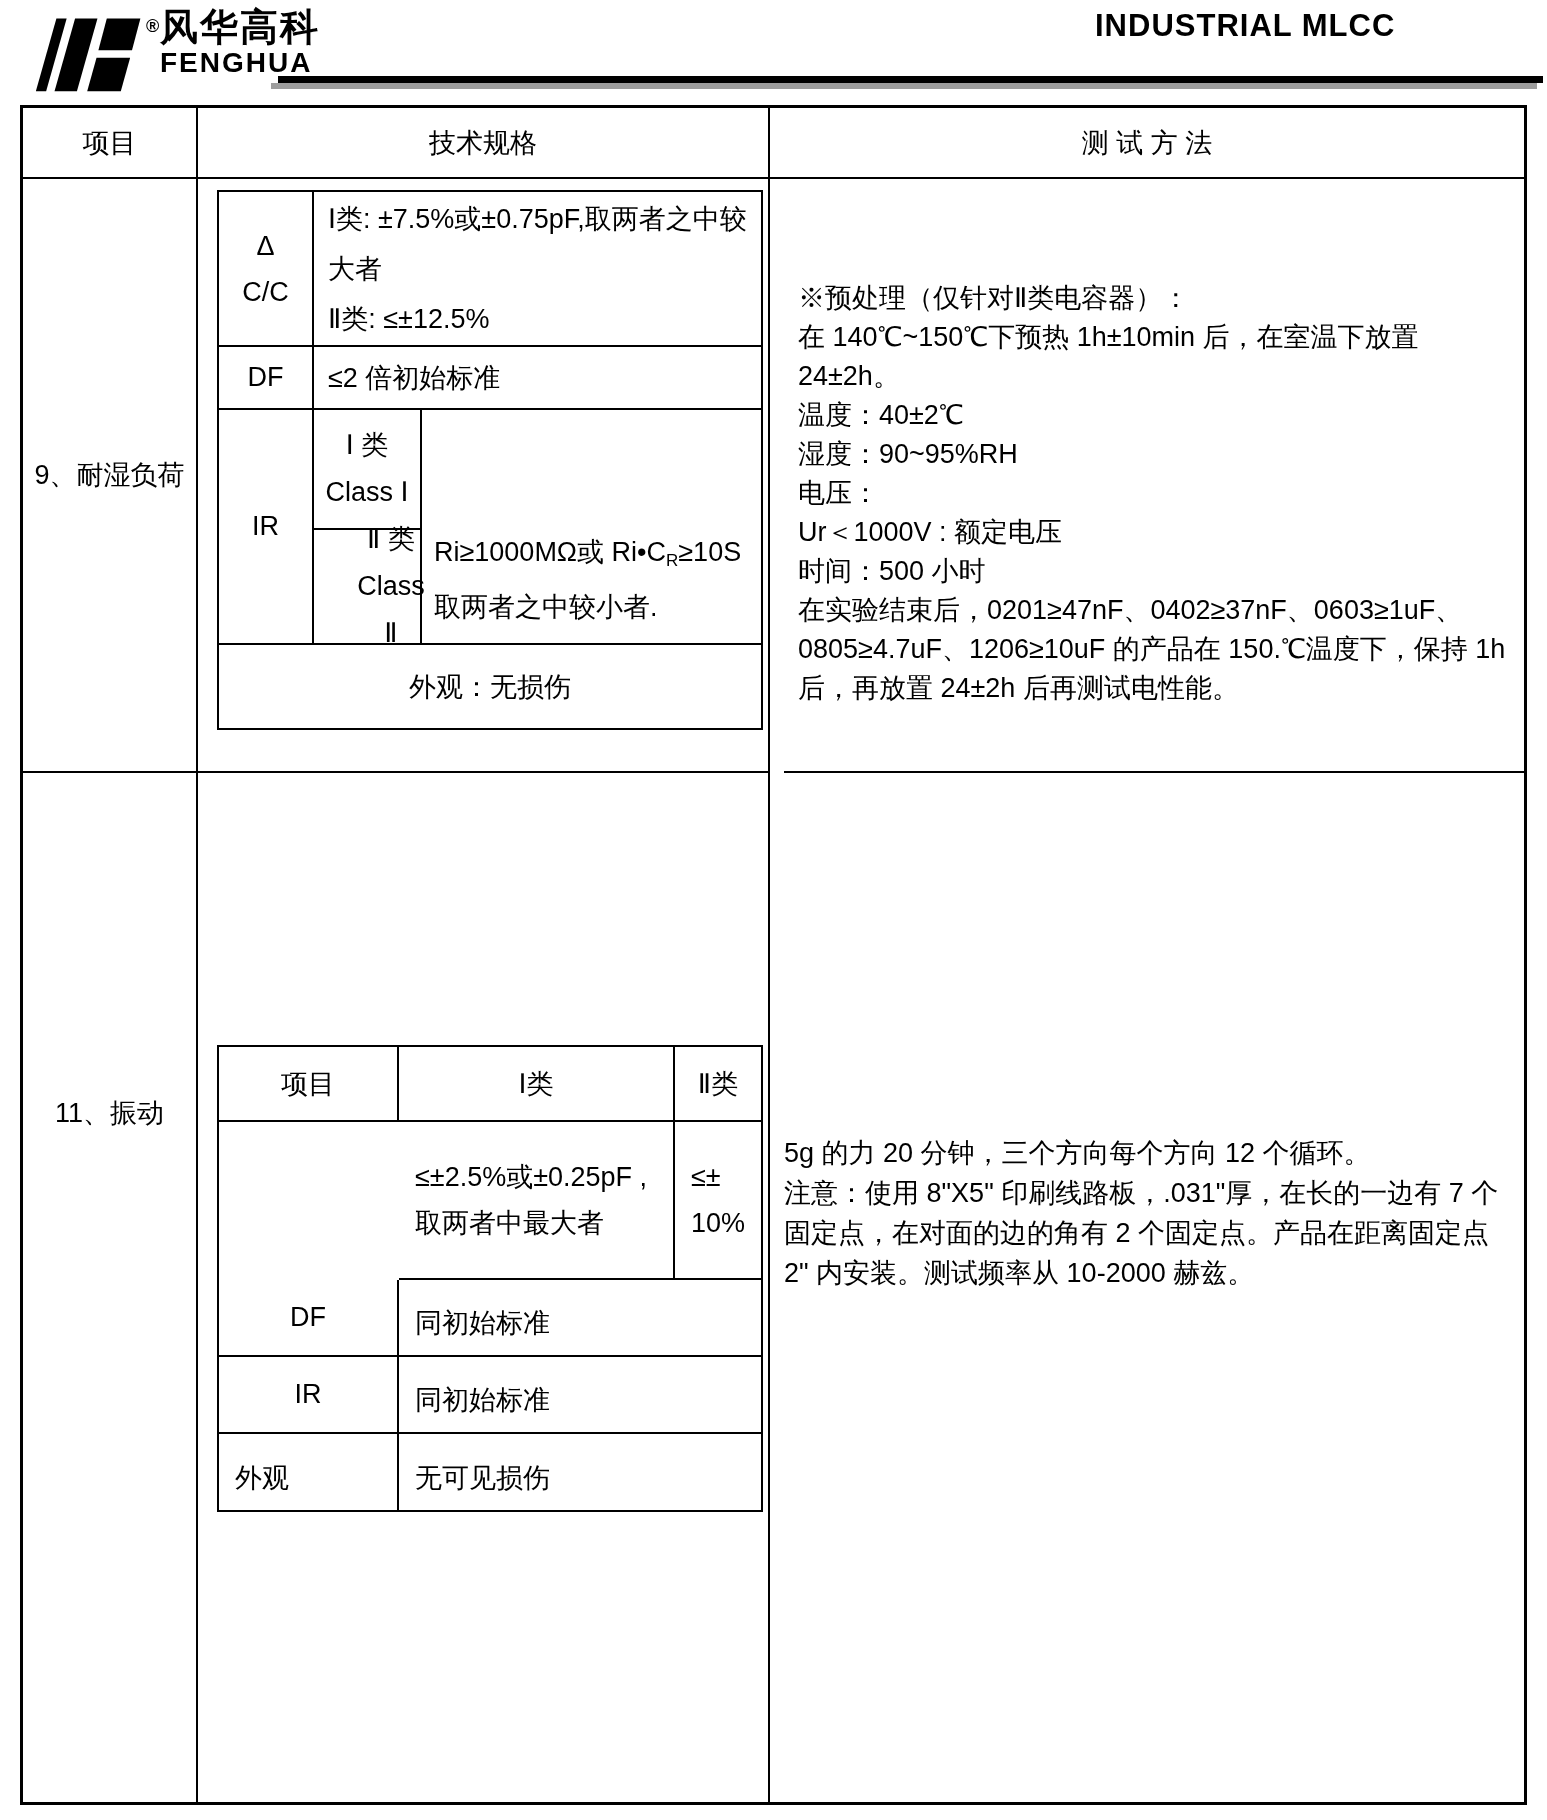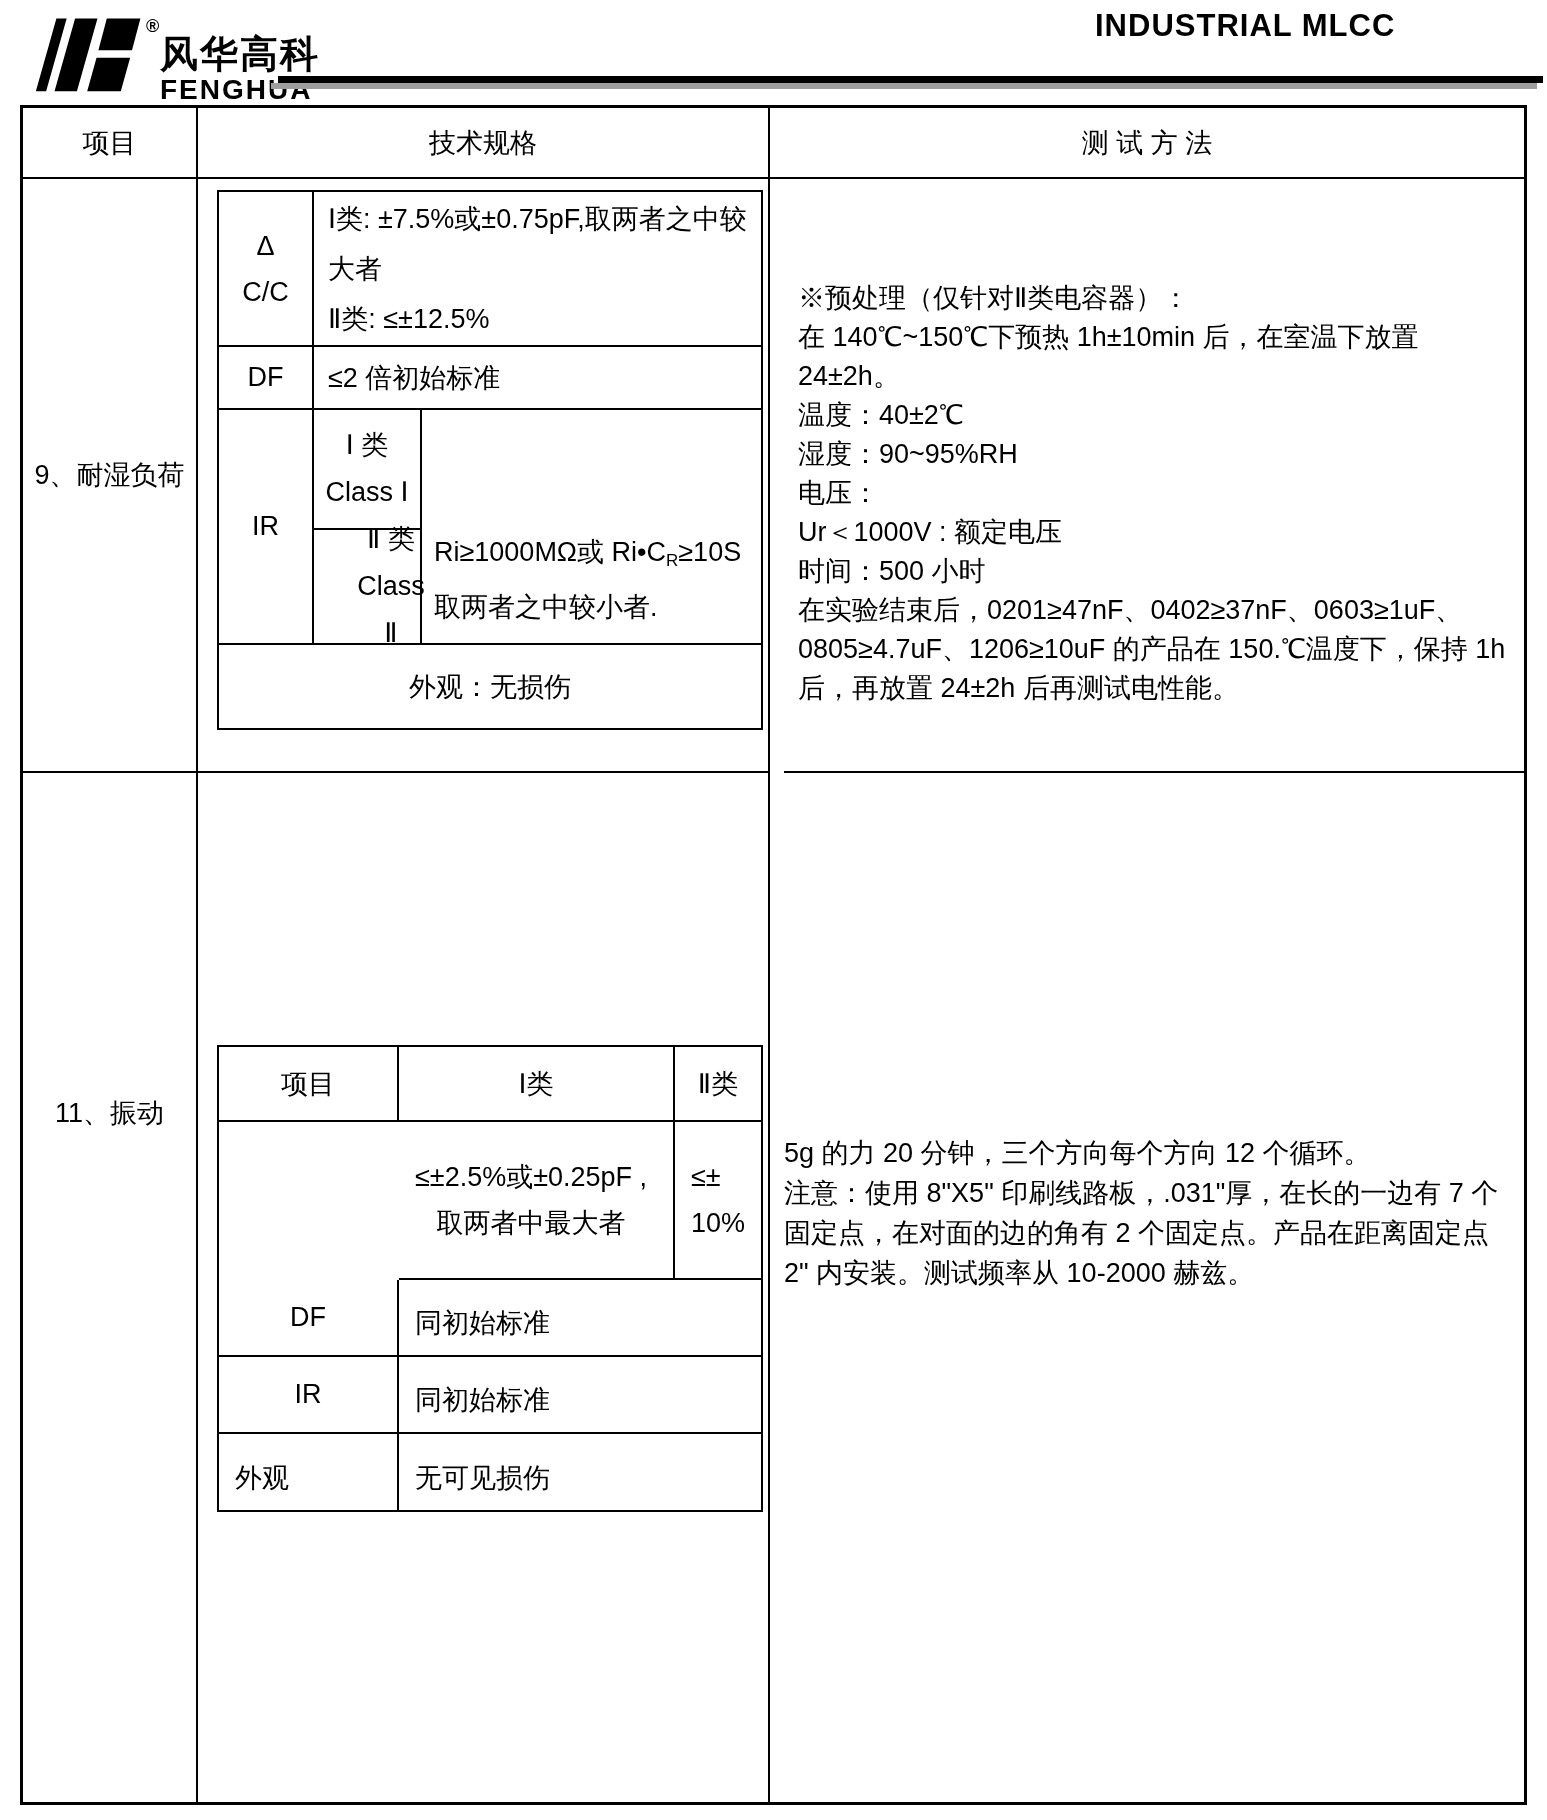--- a/index.html
+++ b/index.html
@@ -3,21 +3,21 @@
 <meta charset="utf-8">
 <style>
   html,body{margin:0;padding:0;background:#ffffff;}
   body{width:1547px;height:1820px;font-family:"Liberation Sans",sans-serif;color:#000;position:relative;overflow:hidden;}
   .page{position:absolute;inset:0;background:#fff;}
 
   
   .brand{position:absolute;left:34px;top:6px;height:95px;display:flex;align-items:flex-start;}
   .logo{width:112px;height:86px;margin-top:4px;}
   .reg{position:absolute;left:112px;top:10px;font-size:18px;font-weight:bold;}
-  .brand-text{margin-left:14px;margin-top:27px;}
+  .brand-text{margin-left:14px;}
   .brand-cn{font-size:38px;font-weight:bold;letter-spacing:2px;line-height:42px;}
   .brand-en{font-size:28px;font-weight:bold;letter-spacing:2px;line-height:30px;}
   .doc-title{position:absolute;left:1095px;top:8px;font-size:31px;font-weight:bold;letter-spacing:1px;}
   .rule-black{position:absolute;left:278px;top:76px;width:1265px;height:7px;background:#000;}
   .rule-gray{position:absolute;left:271px;top:83px;width:1266px;height:6px;background:#9e9e9e;}
 
   
   .outer{position:absolute;left:20px;top:105px;width:1507px;height:1700px;border:3px solid #000;
          box-sizing:border-box;display:grid;grid-template-columns:175px 572px 1fr;grid-template-rows:71px 594px 1fr;
          font-size:27px;}
@@ -56,21 +56,21 @@
   
   .nt2{margin:272px 0 0 19px;width:546px;height:467px;border:2px solid #000;box-sizing:border-box;
        display:grid;grid-template-columns:180px 276px 1fr;grid-template-rows:75px 158px 77px 77px 1fr;}
   .nt2 .c{box-sizing:border-box;border-right:2px solid #000;border-bottom:2px solid #000;display:flex;align-items:center;}
   .nt2 .norb{border-right:none;}
   .nt2 .nobb{border-bottom:none;}
   .n2-h1{grid-area:1/1/2/2;justify-content:center;}
   .n2-h2{grid-area:1/2/2/3;justify-content:center;}
   .n2-h3{grid-area:1/3/2/4;justify-content:center;}
   .n2-dccl{grid-area:2/1/3/2;justify-content:center;}
-  .n2-dccv1{grid-area:2/2/3/3;padding-left:16px;line-height:46px;text-align:center;}
+  .n2-dccv1{grid-area:2/2/3/3;padding-left:16px;line-height:46px;}
   .n2-dccv2{grid-area:2/3/3/4;padding-left:16px;line-height:46px;}
   .n2-dfl{grid-area:3/1/4/2;justify-content:center;}
   .n2-dfv{grid-area:3/2/4/4;align-items:flex-start;padding:10px 0 0 16px;}
   .n2-irl{grid-area:4/1/5/2;justify-content:center;}
   .n2-irv{grid-area:4/2/5/4;align-items:flex-start;padding:10px 0 0 16px;}
   .n2-appl{grid-area:5/1/6/2;align-items:flex-start;padding:12px 0 0 16px;}
   .n2-appv{grid-area:5/2/6/4;align-items:flex-start;padding:12px 0 0 16px;}
 </style>
 </head>
 <body>

